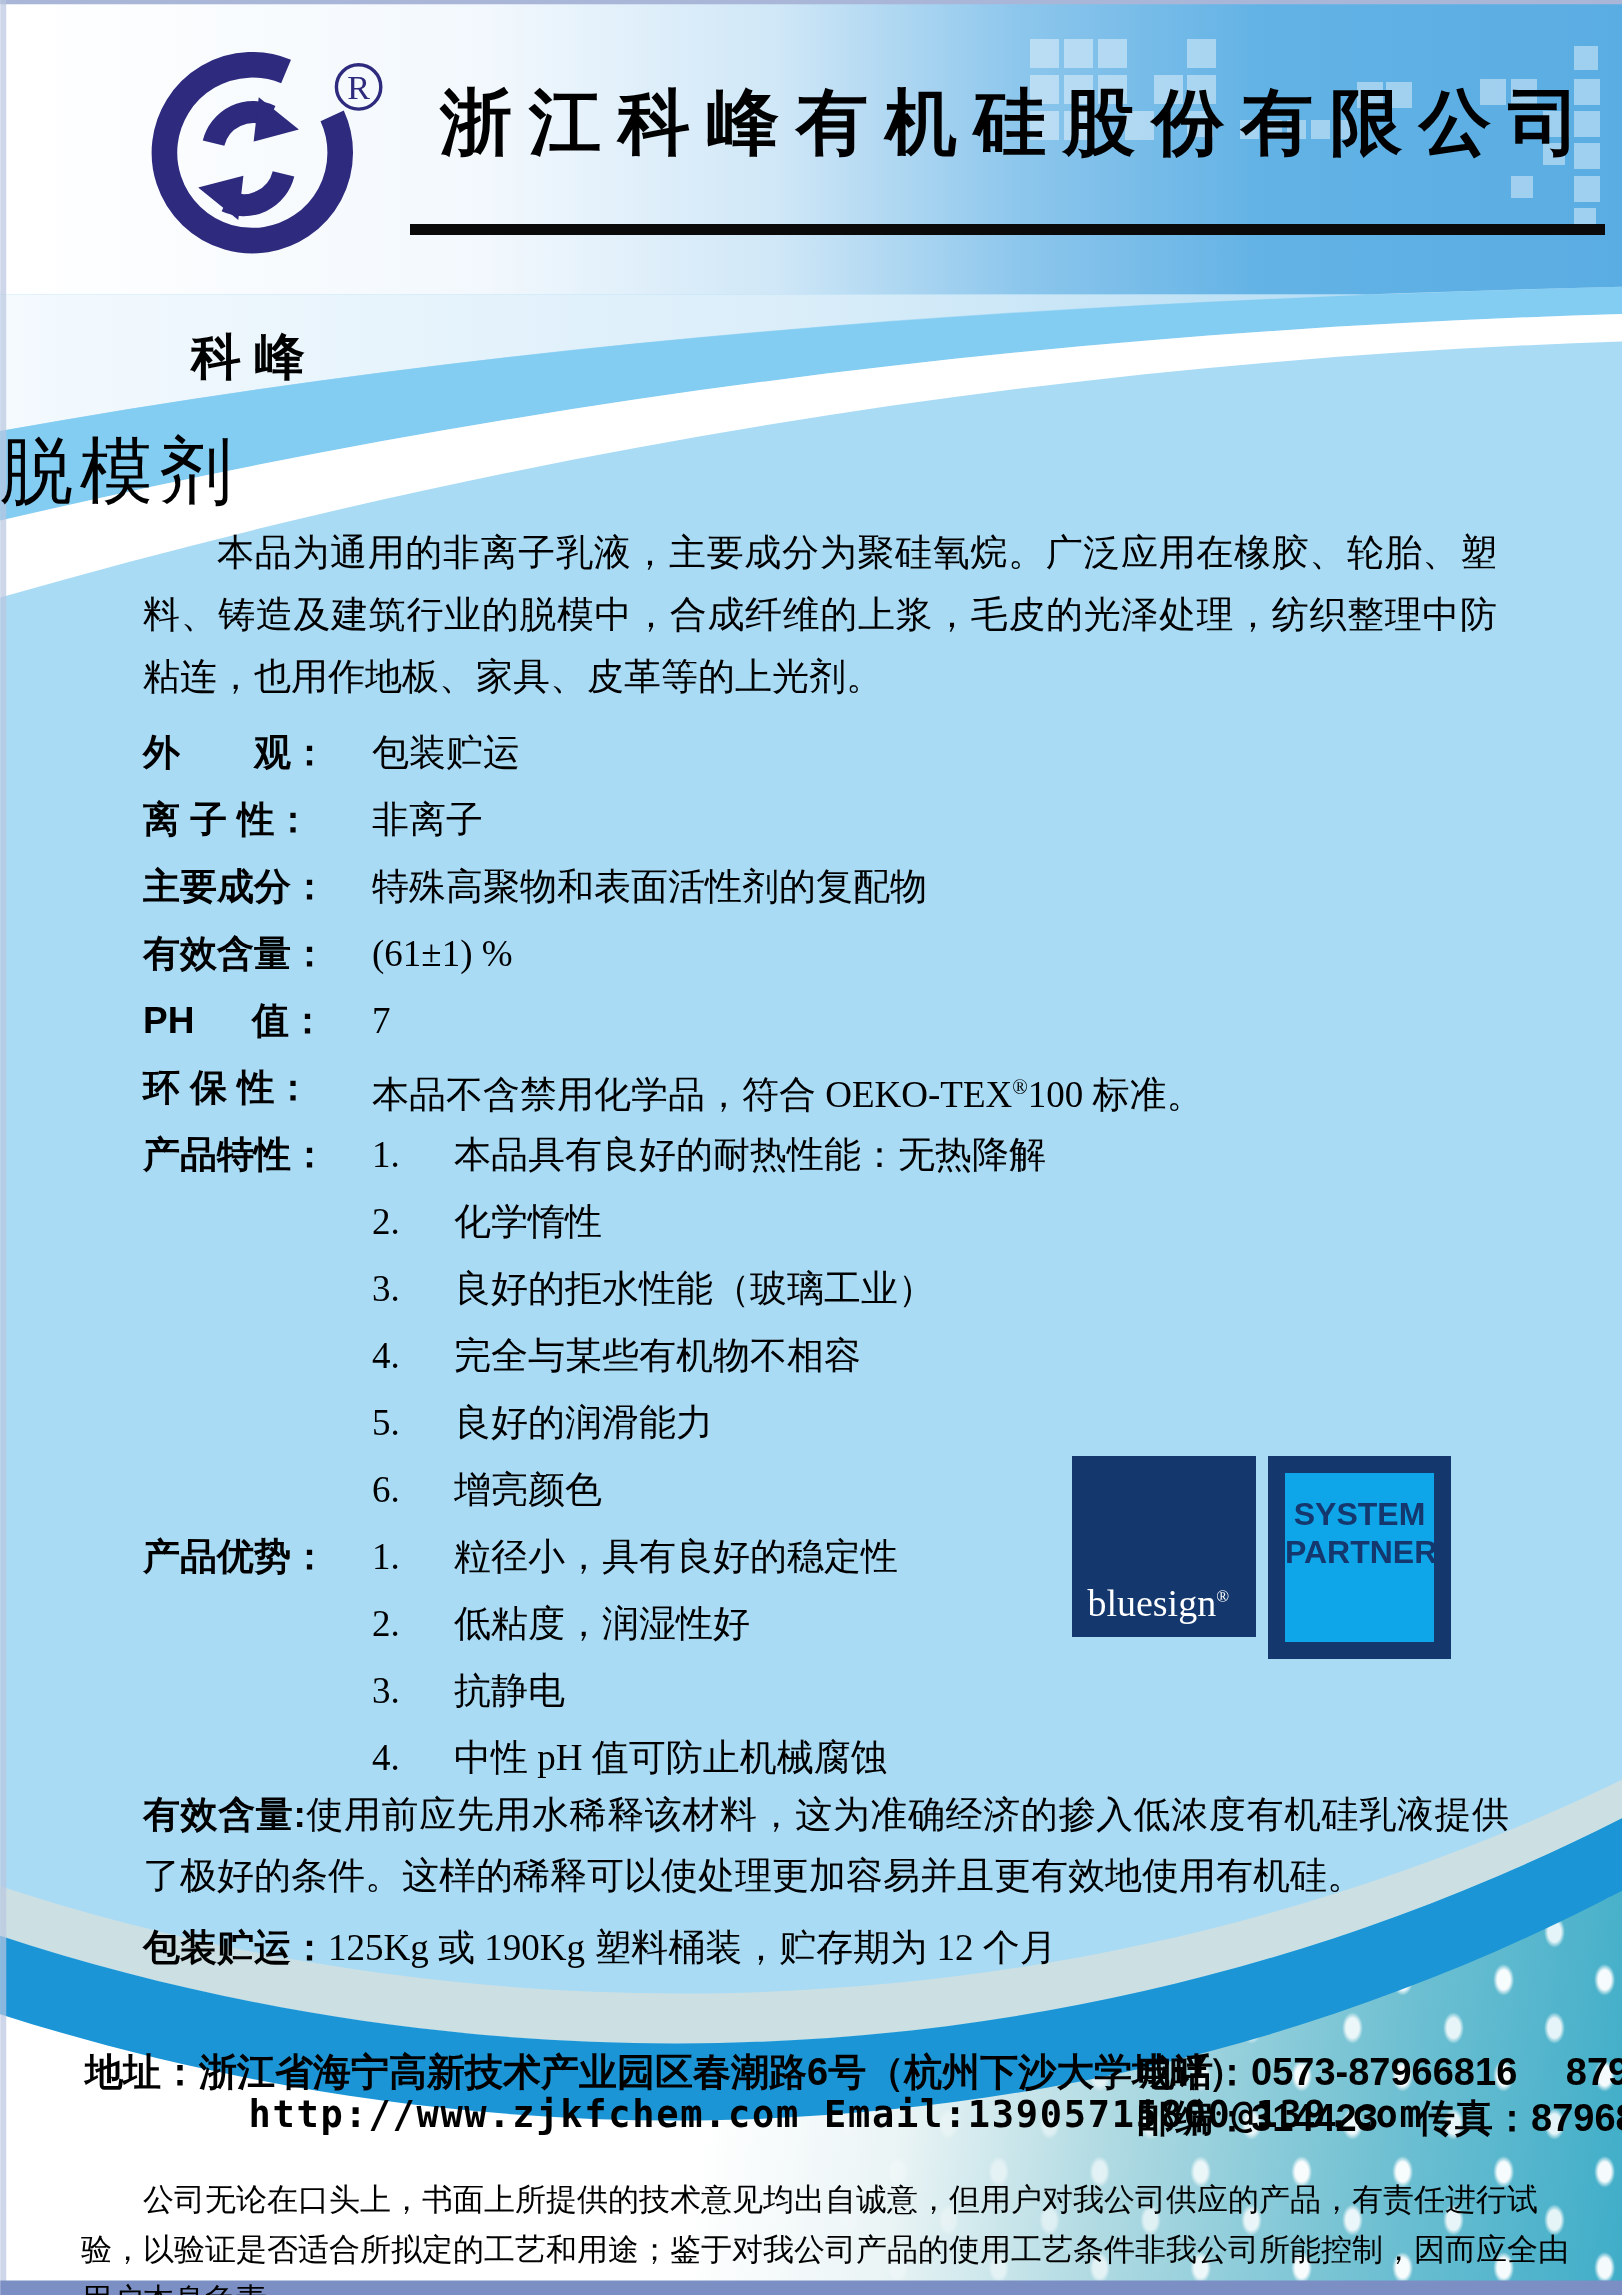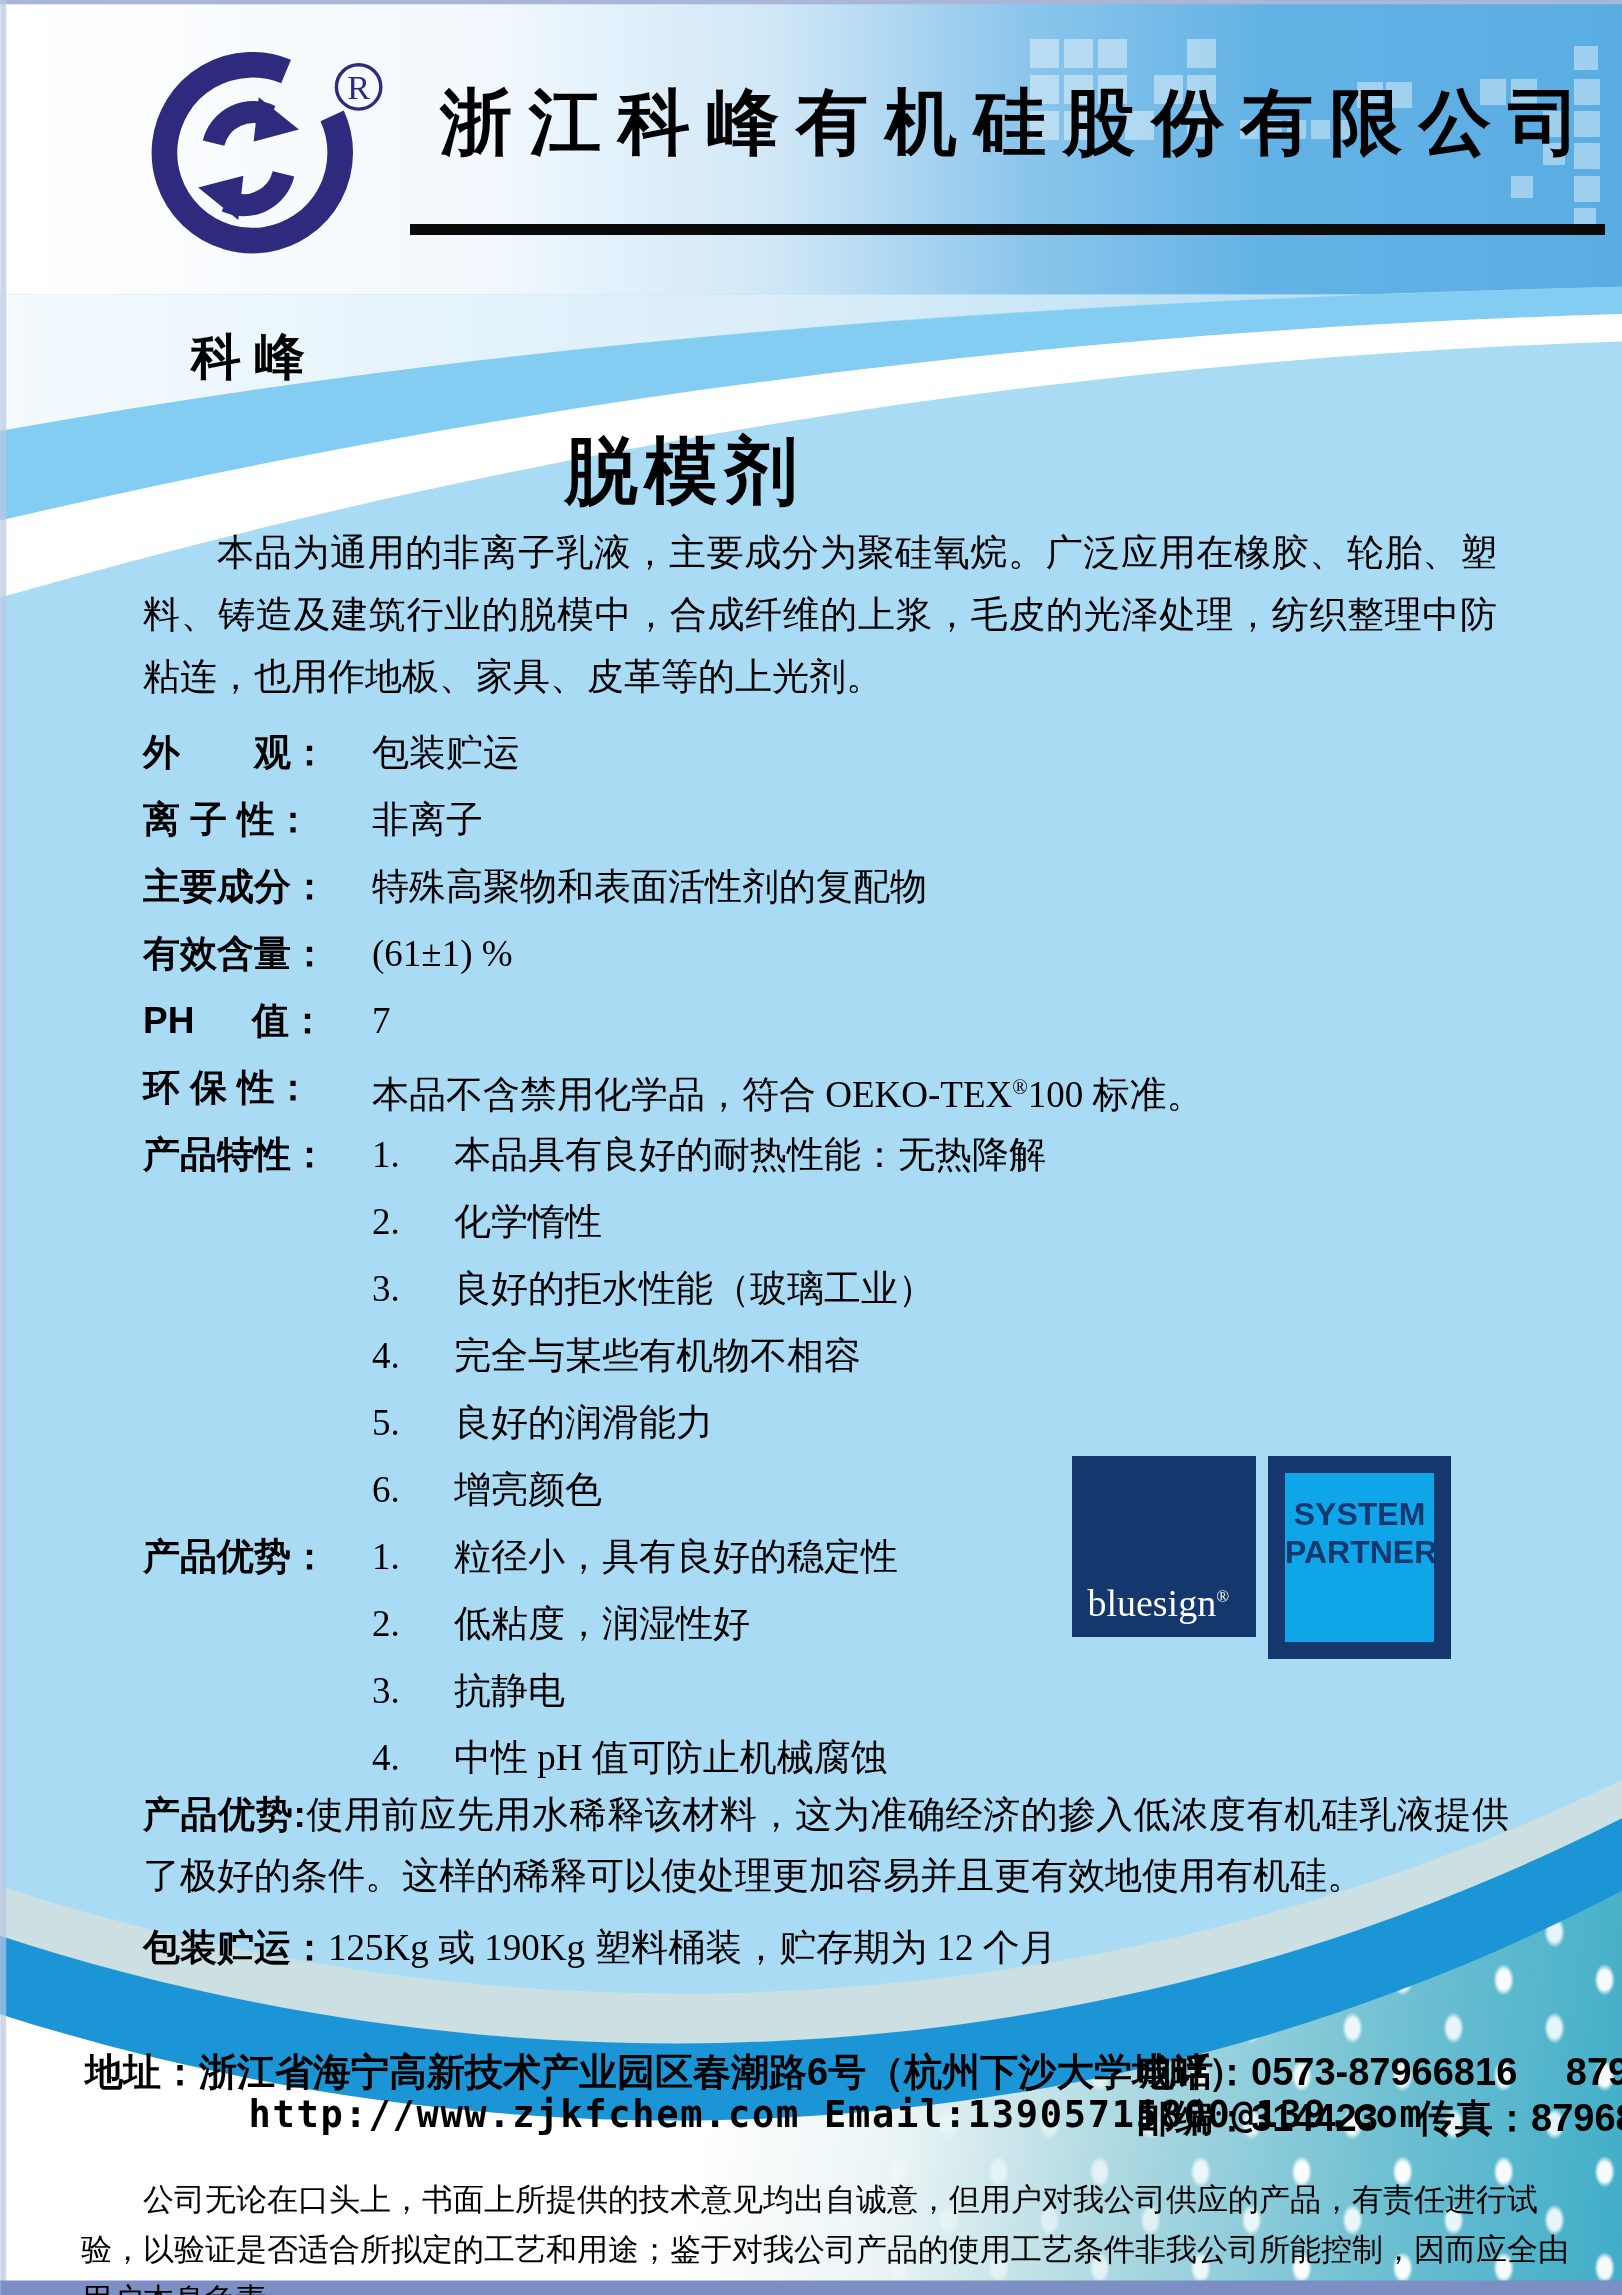--- a/index.html
+++ b/index.html
@@ -22,21 +22,21 @@
   
   .logo-block{position:absolute;left:141px;top:34px;z-index:4;}
   .logo-kf-text{position:absolute;left:191px;top:324px;z-index:4;font-weight:bold;font-size:50px;
     letter-spacing:13.7px;font-family:"Liberation Sans",sans-serif;}
   
   .company-name{position:absolute;left:440px;top:75px;z-index:4;font-size:72px;font-weight:bold;
     letter-spacing:17px;white-space:nowrap;font-family:"Liberation Serif",serif;}
   .company-underline{position:absolute;left:410px;top:224px;width:1195px;height:11px;background:#0a0a0a;z-index:4;}
   
   .content{position:absolute;left:0;top:0;width:1623px;z-index:4;}
-  .doc-title{position:absolute;left:0;top:423px;width:1369px;text-align:center;font-size:73px;font-weight:bold;
+  .doc-title{position:absolute;left:0;top:423px;width:1369px;font-size:73px;font-weight:normal;
     font-family:"Liberation Serif",serif;letter-spacing:6.8px;}
   .intro{position:absolute;left:143px;top:522px;width:1354px;font-size:37px;line-height:62px;
     font-family:"Liberation Serif",serif;text-indent:2em;text-align:justify;}
   .specs{position:absolute;left:143px;top:719px;width:1366px;}
   .spec-row{display:flex;align-items:flex-start;height:67px;line-height:67px;white-space:nowrap;}
   .spec-label{flex:none;width:229px;font-weight:bold;font-size:37px;white-space:pre;
     font-family:"Liberation Sans",sans-serif;}
   .spec-value{font-size:37px;font-family:"Liberation Serif",serif;}
   .spec-value sup{font-size:20.5px;}
   .list-block{display:flex;}
@@ -245,21 +245,21 @@
             <span class="list-text">抗静电</span>
           </div>
             <div class="list-row">
             <span class="list-num">4.</span>
             <span class="list-text">中性 pH 值可防止机械腐蚀</span>
           </div>
           </div>
       </div>
     </div>
 
-    <div class="usage"><b>产品优势:</b><span>使用前应先用水稀释该材料，这为准确经济的掺入低浓度有机硅乳液提供了极好的条件。这样的稀释可以使处理更加容易并且更有效地使用有机硅。</span></div>
+    <div class="usage"><b>有效含量:</b><span>使用前应先用水稀释该材料，这为准确经济的掺入低浓度有机硅乳液提供了极好的条件。这样的稀释可以使处理更加容易并且更有效地使用有机硅。</span></div>
 
     <div class="packing"><b>包装贮运：</b><span>125Kg 或 190Kg 塑料桶装，贮存期为 12 个月</span></div>
   </div>
 
   <div class="badges">
     <div class="bluesign-box" style="background:#14386e;">
       <div class="bluesign-text"><span>bluesign</span><sup>®</sup></div>
     </div>
     <div class="partner-box" style="border-color:#14386e;color:#14386e;">
       <div>SYSTEM</div>

